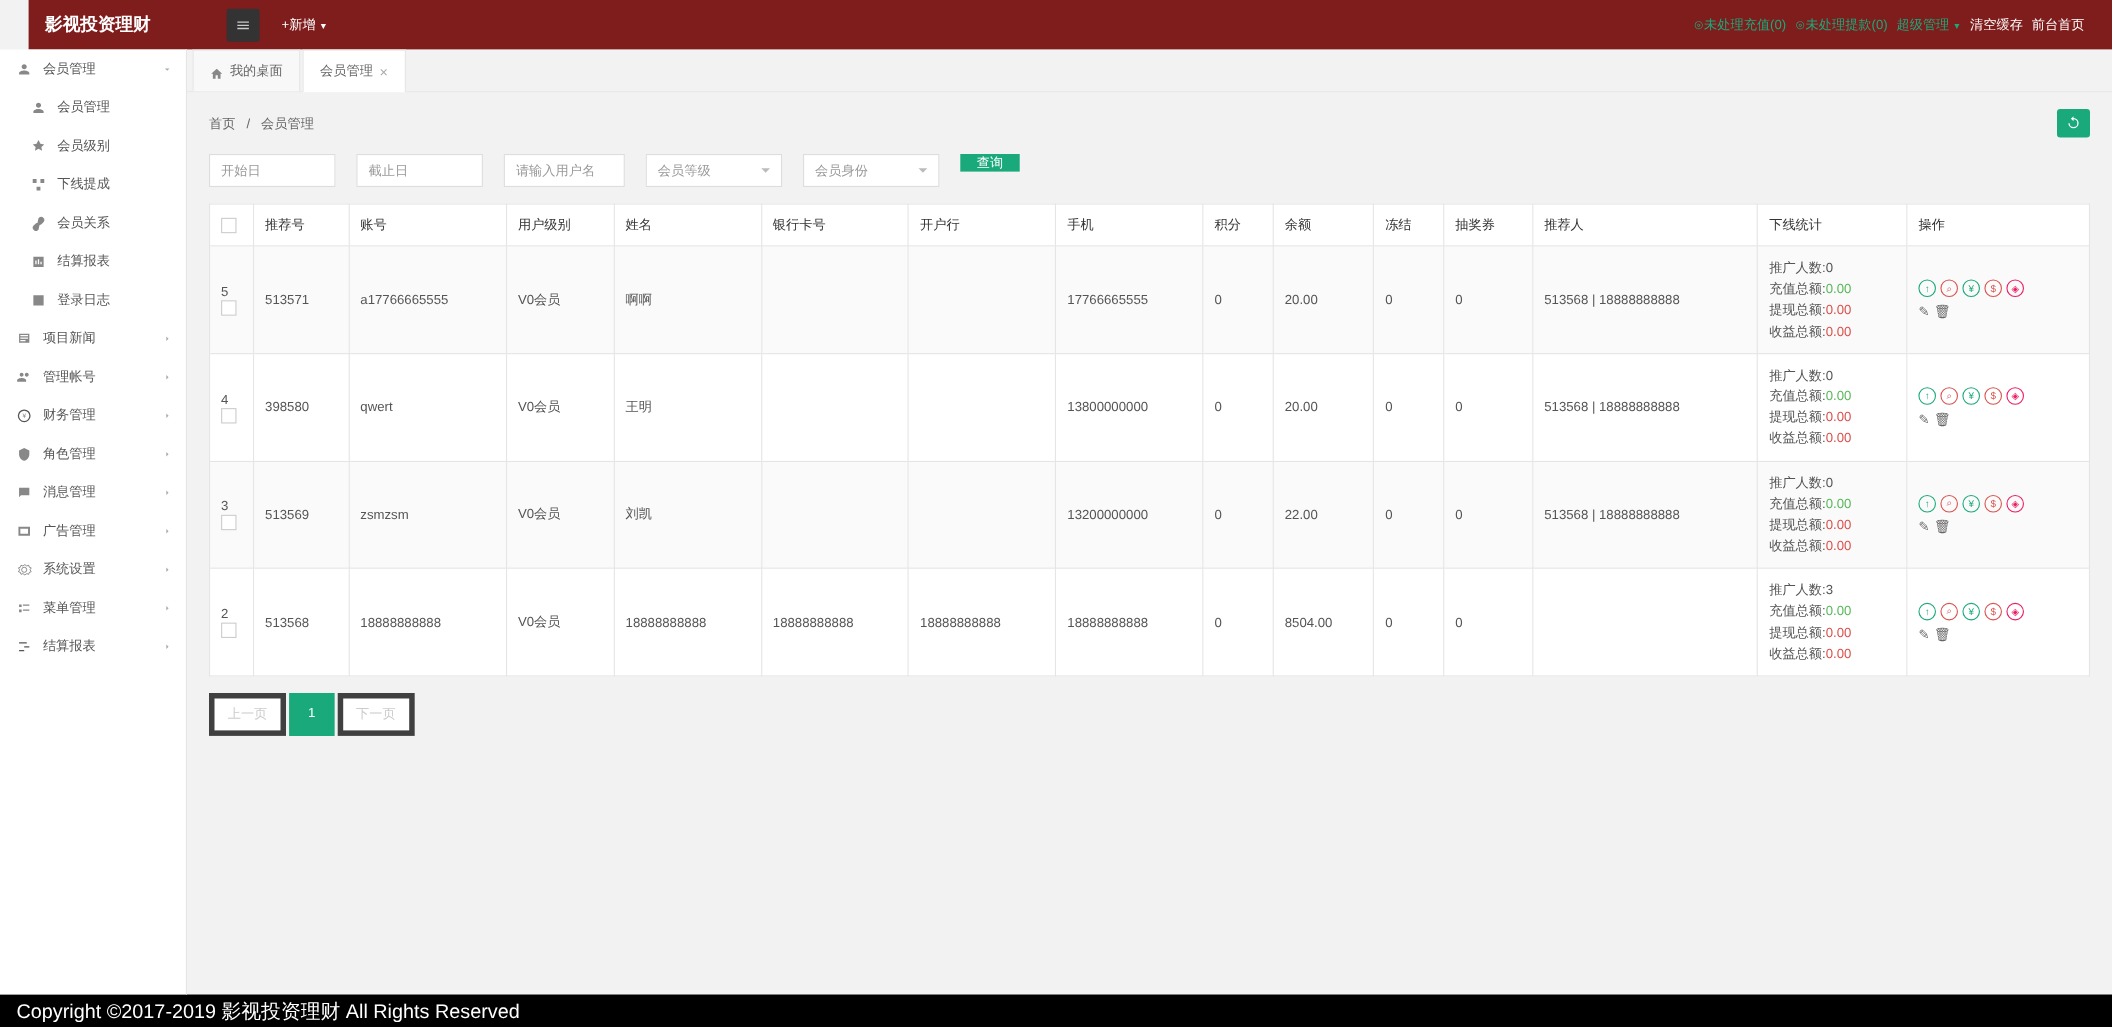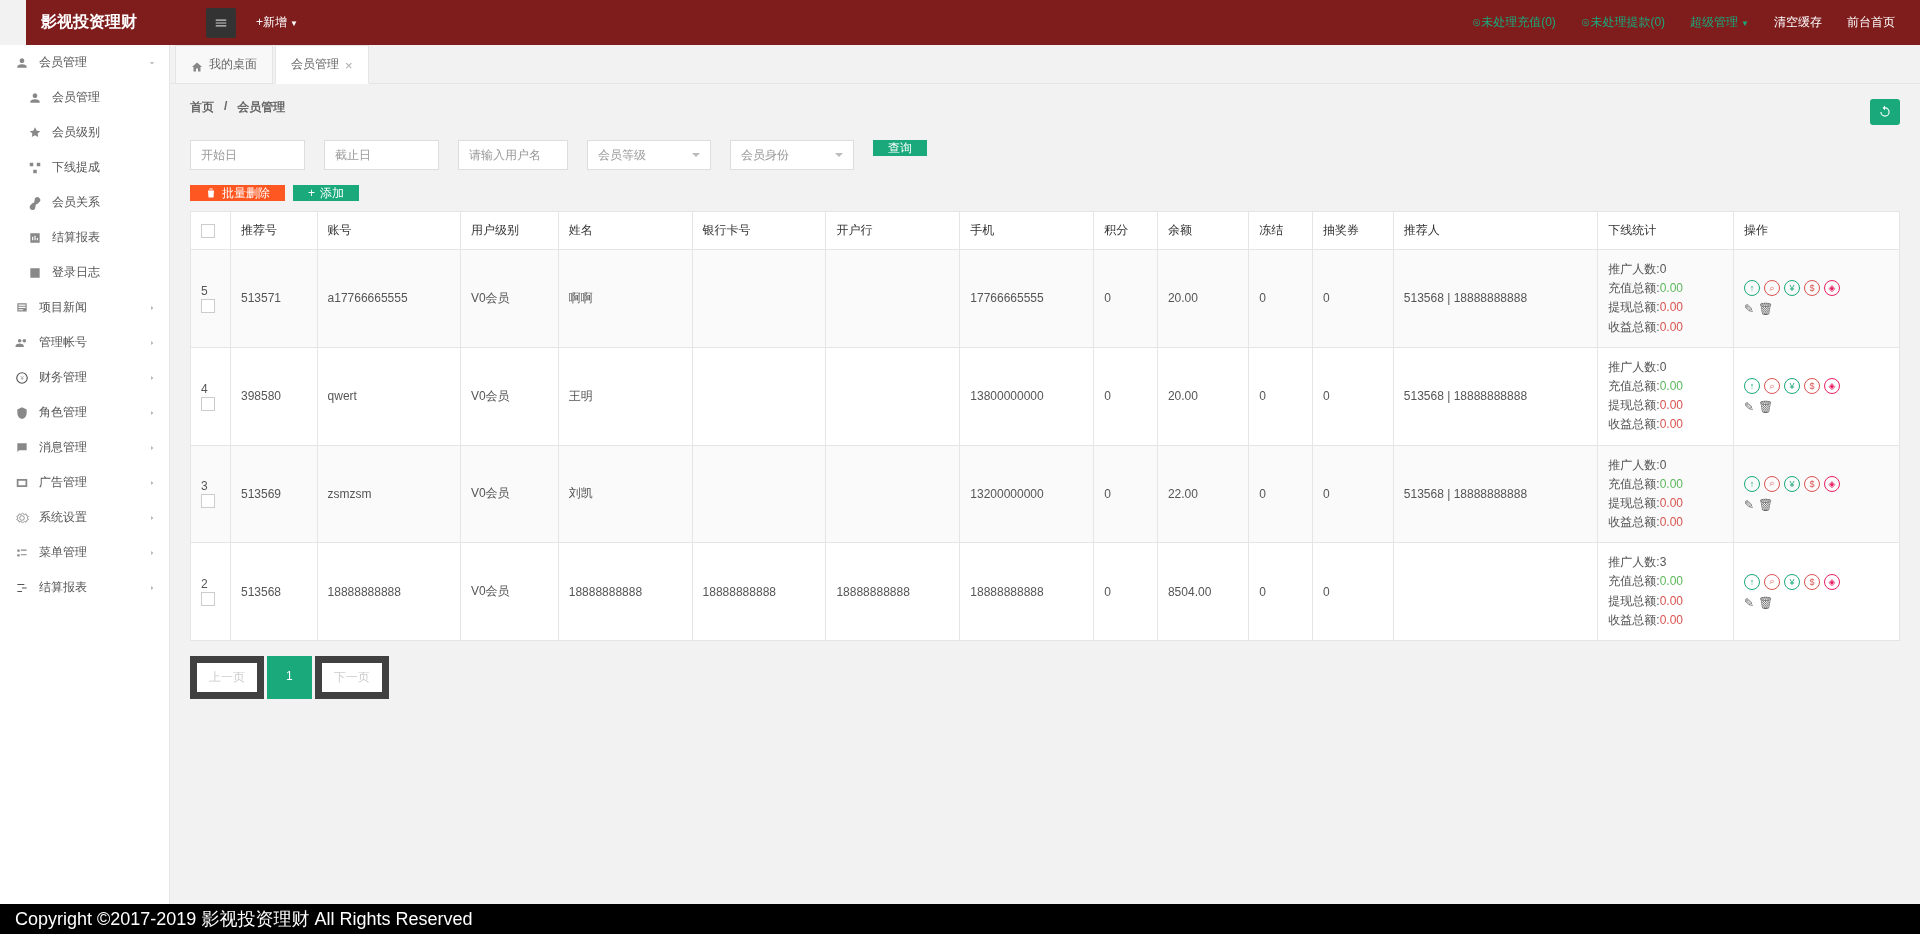--- a/index.html
+++ b/index.html
@@ -3,37 +3,37 @@
 <meta charset="utf-8">
 <style>
 * { margin: 0; padding: 0; box-sizing: border-box; }
 body { font-family: "Microsoft YaHei", Arial, sans-serif; font-size: 12px; color: #333; background: #f2f2f2; }
 .header { background: #7f1d1d; height: 45px; display: flex; align-items: center; color: #fff; margin-left: 26px; }
 .logo { width: 170px; padding-left: 15px; font-size: 16px; font-weight: bold; }
 .hamburger { background: #333; width: 30px; height: 30px; display: flex; align-items: center; justify-content: center; margin: 0 10px; border-radius: 2px; cursor: pointer; }
 .hamburger svg { width: 14px; height: 14px; fill: #ccc; }
 .add-new { color: #fff; cursor: pointer; padding: 0 10px; }
 .add-new::after { content: "▼"; font-size: 8px; margin-left: 3px; }
-.header-right { margin-left: auto; display: flex; align-items: center; gap: 25px; padding-right: 25px; }
+.header-right { margin-left: auto; display: flex; align-items: center; gap: 8px; padding-right: 25px; }
 .header-link { cursor: pointer; }
 .header-link.green { color: #19a97b; }
 .header-link .arrow { font-size: 8px; margin-left: 3px; }
 .main { display: flex; height: calc(100vh - 45px - 30px); }
 .sidebar { width: 170px; background: #fff; border-right: 1px solid #e5e5e5; overflow-y: auto; }
 .nav-item { display: flex; align-items: center; padding: 9px 15px; cursor: pointer; color: #555; position: relative; }
 .nav-item.child { padding-left: 28px; }
 .nav-icon { width: 14px; height: 14px; margin-right: 10px; fill: #888; flex-shrink: 0; }
 .nav-chevron { position: absolute; right: 12px; width: 10px; height: 10px; fill: #aaa; }
 .content { flex: 1; display: flex; flex-direction: column; overflow: hidden; }
 .tabs { display: flex; background: #f2f2f2; border-bottom: 1px solid #e5e5e5; padding-left: 5px; }
 .tab { padding: 10px 15px; background: #f8f8f8; border: 1px solid #e5e5e5; border-bottom: none; margin-right: 2px; cursor: pointer; display: flex; align-items: flex-end; gap: 6px; color: #666; }
 .tab.active { background: #fff; border-bottom: 1px solid #fff; margin-bottom: -1px; }
 .tab-close { font-size: 13px; color: #aaa; }
 .page-body { padding: 15px 20px; background: #f2f2f2; flex: 1; overflow-y: auto; }
-.breadcrumb { display: flex; gap: 10px; color: #666; margin-bottom: 15px; font-weight: bold; }
+.breadcrumb { display: flex; align-items: center; gap: 10px; color: #666; margin-bottom: 15px; }
 .refresh-btn { margin-left: auto; background: #19a97b; color: #fff; width: 30px; height: 26px; display: flex; align-items: center; justify-content: center; border-radius: 3px; cursor: pointer; }
 .refresh-btn svg { width: 14px; height: 14px; fill: #fff; }
 .filter-row { display: flex; gap: 19px; margin-bottom: 15px; }
 .input, .select { height: 30px; border: 1px solid #ddd; padding: 0 10px; font-size: 12px; background: #fff; color: #999; display: flex; align-items: center; }
 .input { width: 115px; }
 .input.wide { width: 110px; }
 .select { width: 124px; position: relative; }
 .select::after { content: ""; position: absolute; right: 10px; top: 12px; border: 4px solid transparent; border-top-color: #bbb; }
 .btn { height: 16px; padding: 0 15px; border: none; cursor: pointer; font-size: 12px; display: inline-flex; align-items: center; gap: 5px; }
 .btn-teal { background: #19a97b; color: #fff; }
@@ -48,21 +48,21 @@
 .stat-val { color: #d9534f; }
 .stat-val.green { color: #5cb85c; }
 .action-icons { display: flex; gap: 4px; flex-wrap: wrap; }
 .action-icon { width: 16px; height: 16px; display: inline-flex; align-items: center; justify-content: center; cursor: pointer; border-radius: 50%; border: 1px solid; font-size: 9px; }
 .ai-green { color: #19a97b; border-color: #19a97b; }
 .ai-red { color: #d9534f; border-color: #d9534f; }
 .ai-full-green { color: #19a97b; border-color: #19a97b; }
 .ai-pink { color: #e91e63; border-color: #e91e63; }
 .ai-plain { border: none; color: #666; font-size: 12px; }
 .pagination { display: flex; gap: 3px; margin-top: 15px; }
-.page-btn { padding: 6px 12px; border: 7px solid #404040; background: #fff; cursor: pointer; color: #666; }
+.page-btn { padding: 6px 12px; border: 5px solid #404040; background: #fff; cursor: pointer; color: #666; }
 .page-btn.active { background: #19a97b; color: #fff; border-color: #19a97b; }
 .page-btn.disabled { color: #ccc; cursor: not-allowed; }
 .footer { background: #000; color: #fff; height: 30px; display: flex; align-items: center; padding: 0 15px; font-size: 18px; }
 </style>
 </head>
 <body>
 
 <div class="header">
   <div class="logo">影视投资理财</div>
   <div class="hamburger">
@@ -239,32 +239,20 @@
 
       <div class="filter-row">
         <div class="input">开始日</div>
         <div class="input">截止日</div>
         <div class="input wide">请输入用户名</div>
         <div class="select">会员等级</div>
         <div class="select">会员身份</div>
         <button class="btn btn-teal">查询</button>
       </div>
 
-      <div class="btn-row">
-        <button class="btn btn-orange">
-          <svg width="12" height="12" fill="#fff" viewBox="0 0 24 24">
-              <path d="M6 7h12l-1 14H7zm3-4h6l1 2H8z"></path>
-            </svg>
-          <span>批量删除</span>
-        </button>
-        <button class="btn btn-teal">
-          <span>+</span>
-          <span>添加</span>
-        </button>
-      </div>
 
       <table class="table">
         <thead>
           <tr>
             <th style="width:40px"><span class="checkbox"></span></th>
             <th>推荐号</th>
             <th>账号</th>
             <th>用户级别</th>
             <th>姓名</th>
             <th>银行卡号</th>

